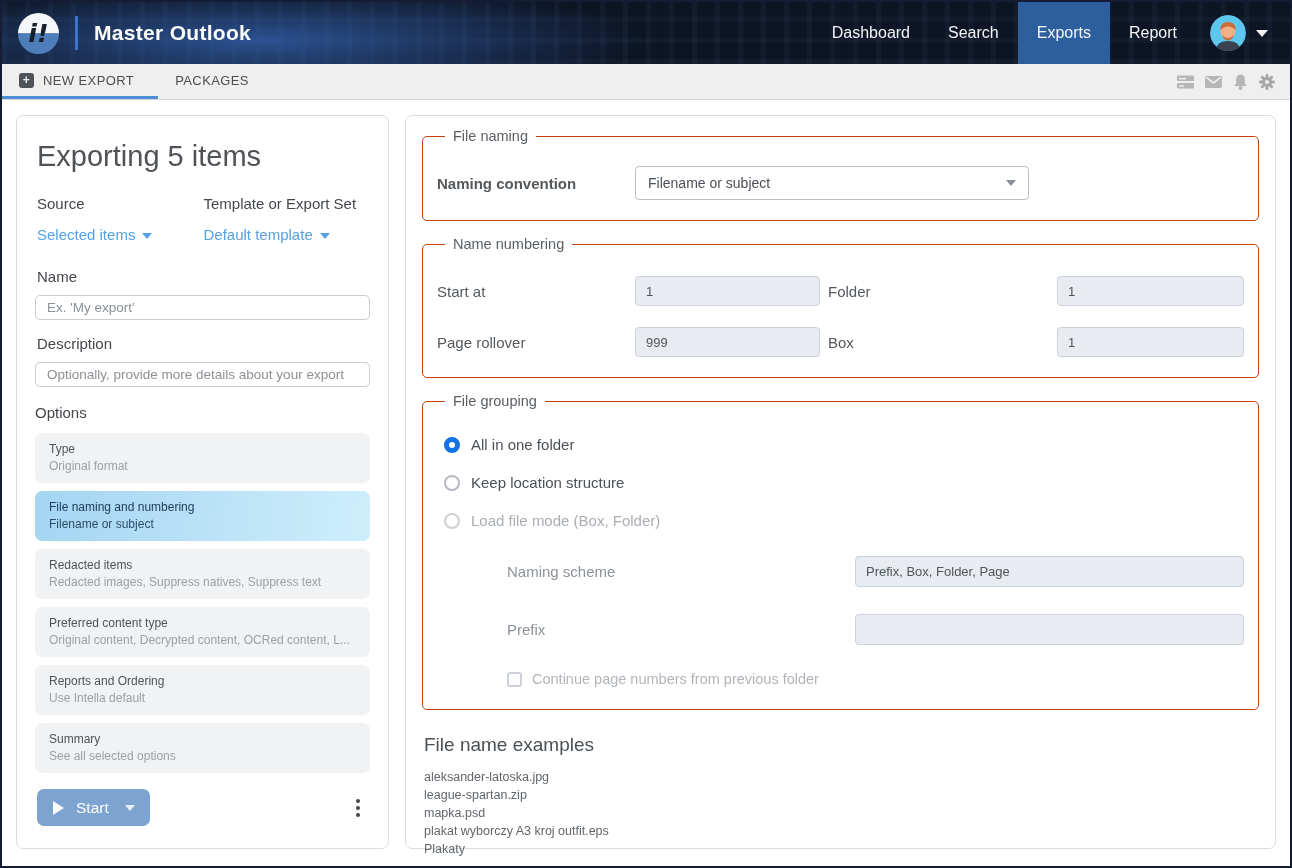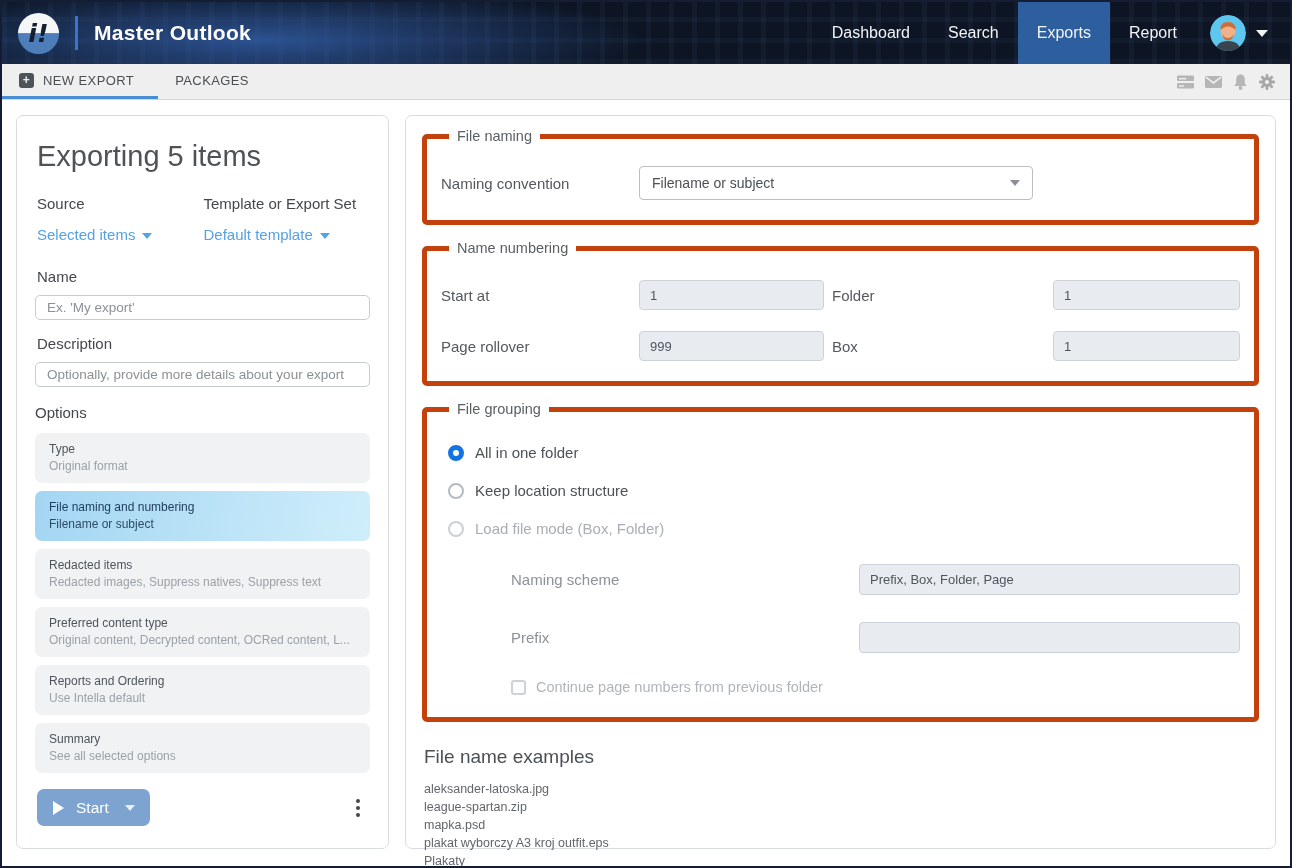--- a/index.html
+++ b/index.html
@@ -67,26 +67,26 @@
   .left-footer { margin-top:auto; display:flex; align-items:center; justify-content:space-between; padding:8px 4px 6px 2px; }
   .start-btn { display:inline-flex; align-items:center; gap:12px; background:#7da4d1; border:none; border-radius:7px; height:37px; padding:0 15px 0 16px; color:#fff; cursor:pointer; font-family:inherit; }
   .play-icon { width:0; height:0; border-top:7px solid transparent; border-bottom:7px solid transparent; border-left:11px solid #fff; }
   .start-label { font-size:15.5px; color:#fff; }
   .caret-down-sm { width:0; height:0; border-left:5px solid transparent; border-right:5px solid transparent; border-top:6px solid #e8eef6; margin-left:4px; }
   .kebab { display:flex; flex-direction:column; gap:3px; padding:4px 6px; cursor:pointer; }
   .kebab i { width:4px; height:4px; border-radius:50%; background:#43474c; }
 
   
   .right-card { flex:1; padding:12px 16px 14px 16px; display:flex; flex-direction:column; }
-  fieldset { border:5px solid #c2410c; border-radius:5px; padding:6px 14px 20px 14px; margin-bottom:15px; }
+  fieldset { border:1px solid #c2410c; border-radius:5px; padding:6px 14px 20px 14px; margin-bottom:15px; }
   legend { font-size:14.5px; color:#5b6065; padding:0 8px; margin-left:8px; }
 
   .row-naming { display:flex; align-items:center; margin-top:16px; }
   .r-label { font-size:15px; color:#54595e; }
-  .w-label1 { width:198px; flex:0 0 198px; }
+  .w-label1 { width:198px; flex:0 0 198px;font-weight:bold; }
   .select-box { width:394px; height:34px; background:#fff; border:1px solid #b9bfc6; border-radius:4px; display:flex; align-items:center; padding:0 12px; cursor:pointer; }
   .select-box .sel-text { font-size:14px; color:#4a5056; flex:1; }
   .caret-down-gray { width:0; height:0; border-left:5px solid transparent; border-right:5px solid transparent; border-top:6px solid #8a9096; }
 
   .num-grid { display:grid; grid-template-columns:198px 185px 1fr 187px; row-gap:21px; align-items:center; margin-top:18px; }
   .num-grid .r-label2 { padding-left:8px; }
   .dis-input { height:30px; background:#e8ecf1; border:1px solid #ccd2d9; border-radius:4px; padding:0 10px; font-size:13px; color:#4f565c; width:100%; font-family:inherit; }
 
   .radio-row { display:flex; align-items:center; gap:11px; margin:21px 0 0 7px; }
   .radio { width:16px; height:16px; flex:0 0 16px; border-radius:50%; border:2px solid #b4bac0; background:#fff; }

